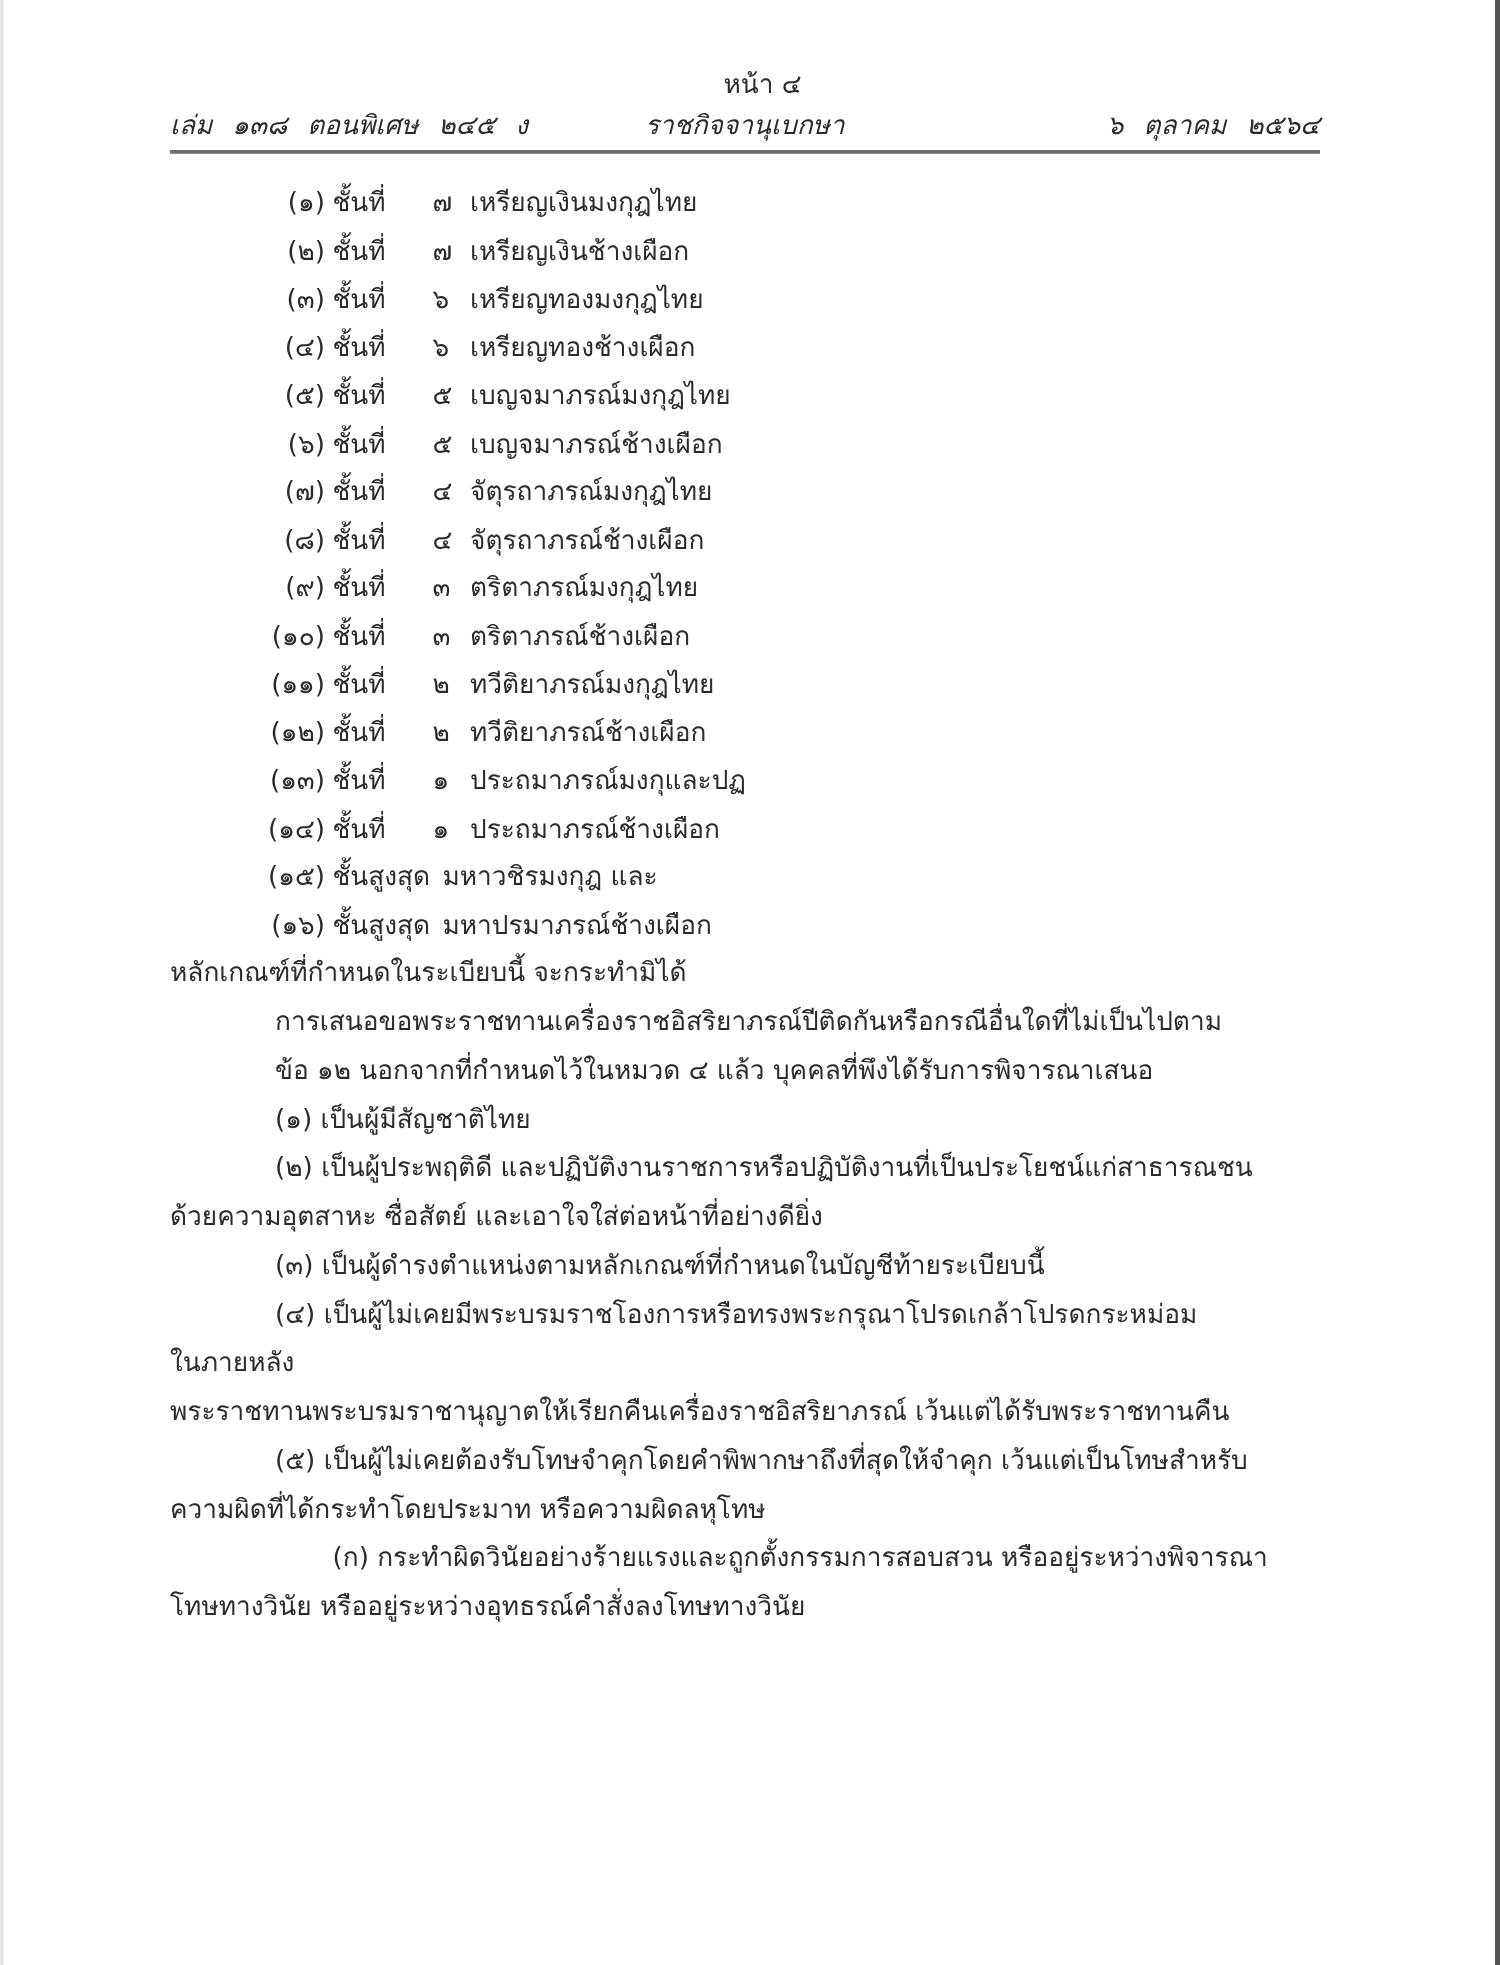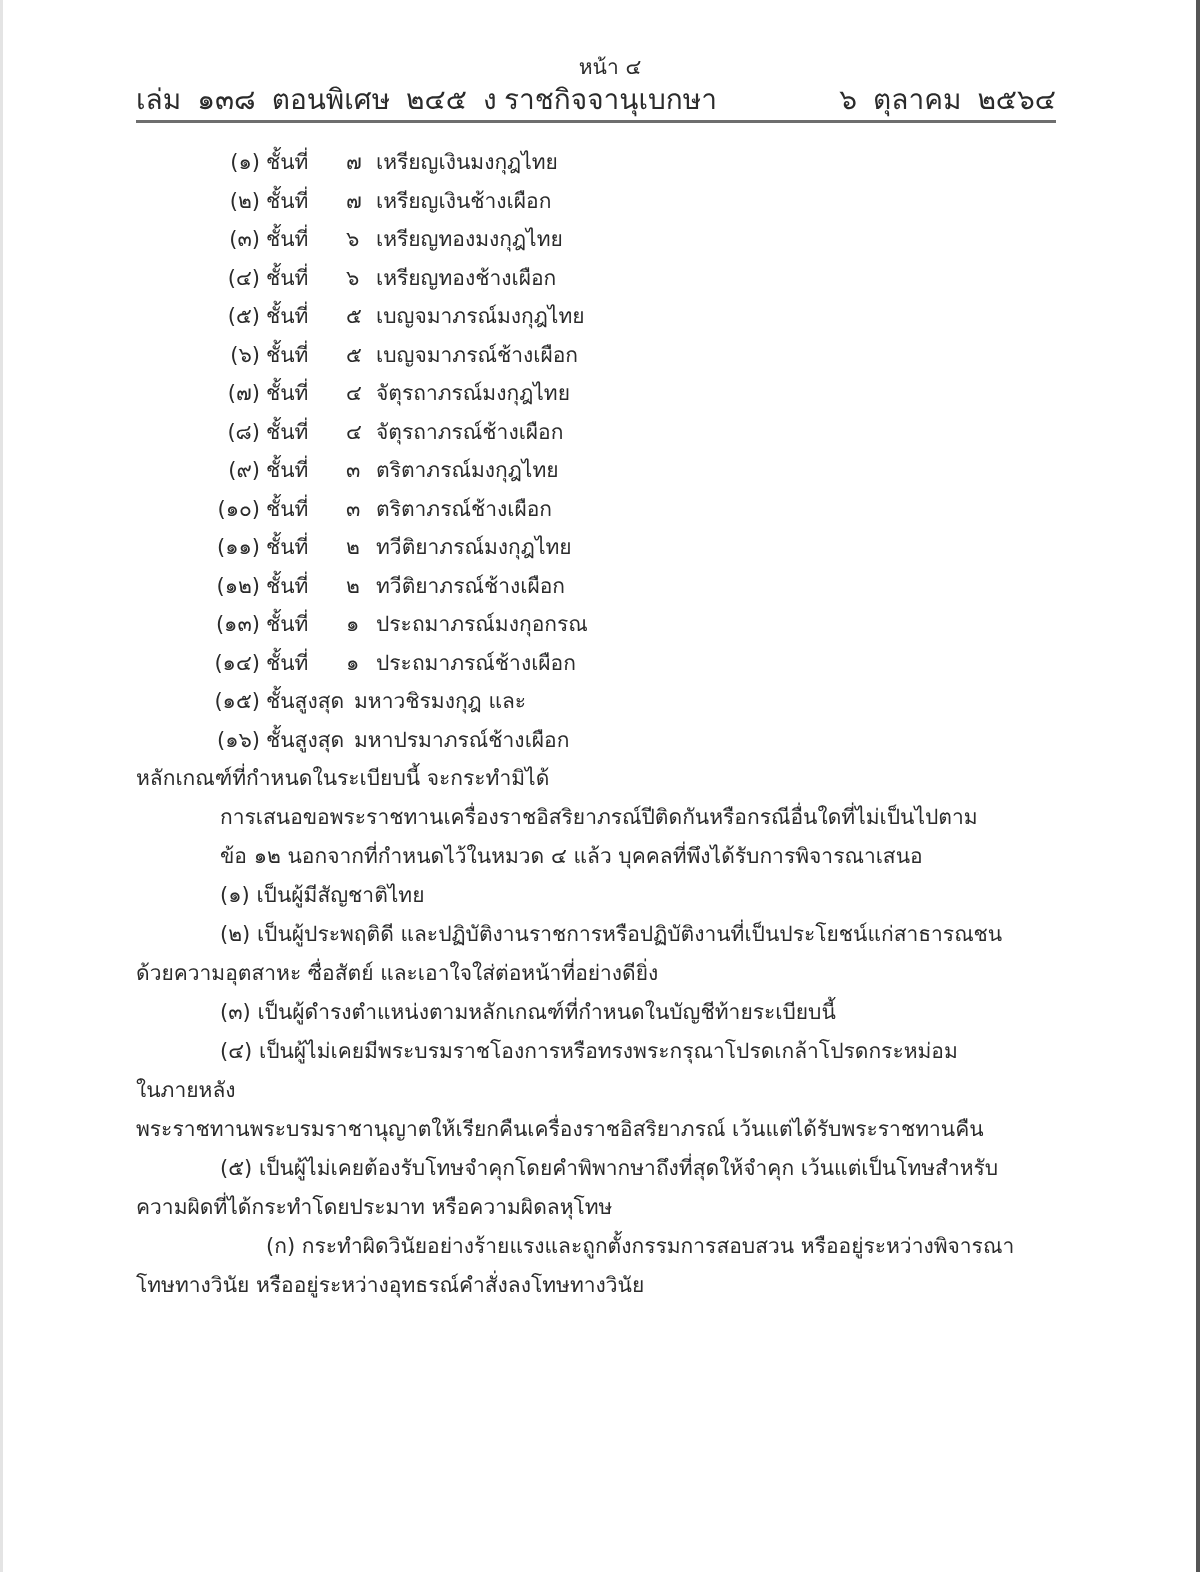--- a/index.html
+++ b/index.html
@@ -23,25 +23,25 @@
       position: absolute; left: 136px; top: 52px; width: 920px;
     }
     .page-num {
       text-align: center;
       font-size: 21px;
       height: 30px; line-height: 30px;
       margin-left: 28px;
     }
     .header-line {
       display: flex; justify-content: space-between; align-items: flex-end;
-      font-size: 28px;
-      height: 36px; line-height: 36px;
+      font-size: 21px;
+      height: 36px; line-height: 36px; font-style: italic;
     }
     .header-line .left { display: flex; gap: 16px; }
-    .header-line .center { position: absolute; left: 368px; top: 30px; }
+    .header-line .center { position: absolute; left: 380px; top: 30px; }
     .header-line .right { display: flex; gap: 16px; }
     .rule {
       height: 3px; background: #6e6e6e; margin-top: 2px; width: 920px;
     }
     .list { margin-top: 20px; }
     .list-item {
       display: flex; align-items: baseline;
       font-size: 21px;
       height: 38.5px; line-height: 38.5px;
     }
@@ -158,21 +158,21 @@
     <div class="list-item">
       <span class="num">(๑๒)</span>
       <span class="grade">ชั้นที่</span>
       <span class="rank">๒</span>
       <span class="name">ทวีติยาภรณ์ช้างเผือก</span>
     </div>
     <div class="list-item">
       <span class="num">(๑๓)</span>
       <span class="grade">ชั้นที่</span>
       <span class="rank">๑</span>
-      <span class="name">ประถมาภรณ์มงกุอกรณ</span>
+      <span class="name">ประถมาภรณ์มงกุและปฏ</span>
     </div>
     <div class="list-item">
       <span class="num">(๑๔)</span>
       <span class="grade">ชั้นที่</span>
       <span class="rank">๑</span>
       <span class="name">ประถมาภรณ์ช้างเผือก</span>
     </div>
     <div class="list-item">
       <span class="num">(๑๕)</span>
       <span class="grade wide">ชั้นสูงสุด</span>

